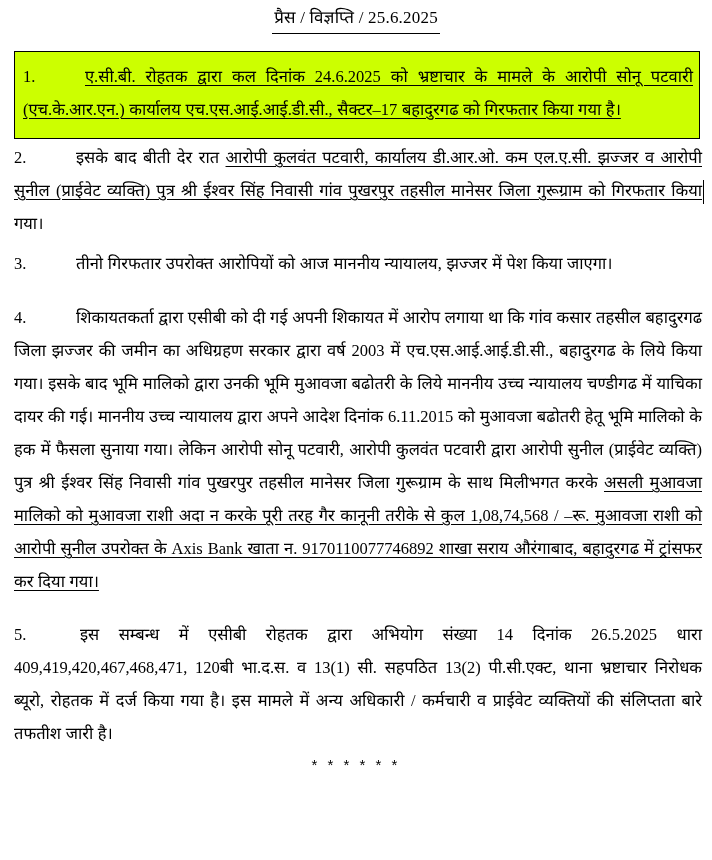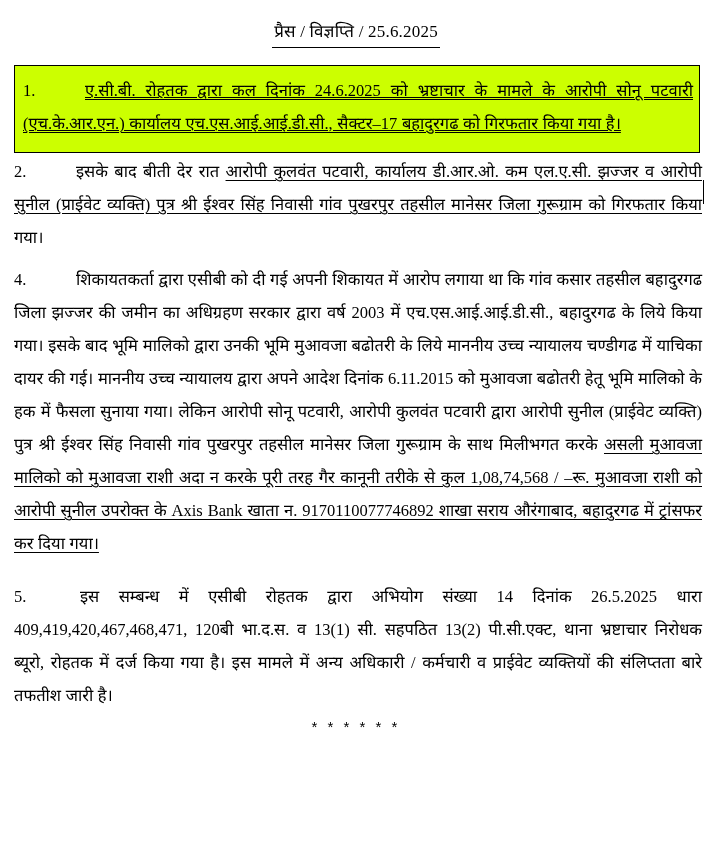--- a/index.html
+++ b/index.html
@@ -21,38 +21,37 @@
     height: 860px;
     box-sizing: border-box;
     padding: 0;
   }
 
   
   .doc-title {
     text-align: center;
     font-size: 17px;
     line-height: 28px;
-    padding-top: 18px;
+    padding-top: 4px;
     letter-spacing: 0.2px;
   }
   .doc-title .title-inner {
     display: inline-block;
     border-bottom: 1px solid #000;
     padding: 0 2px 1px 2px;
     white-space: nowrap;
   }
 
   
   .highlight-box {
     margin: 17px 12px 0 14px;
     border: 1px solid #000000;
     background: #ccff00;
     padding: 8px 6px 12px 8px;
     box-sizing: border-box;
-    text-decoration: underline;
   }
   .highlight-box .para {
     margin: 0;
   }
 
   
   .para {
     font-size: 16.5px;
     line-height: 33px;
     text-align: justify;
@@ -93,21 +92,21 @@
   .footer-stars {
     text-align: center;
     font-size: 15px;
     letter-spacing: 3px;
     margin-top: 6px;
     font-family: "Liberation Sans", sans-serif;
   }
 
   .p2 { margin-top: 2px; }
   .p3 { margin-top: 7px; }
-  .p4 { margin-top: 9px; }
+  .p4 { margin-top: 21px; }
   .p5 { margin-top: 20px; }
 </style>
 </head>
 <body>
 
 <div class="page">
 
   <div class="doc-title">
     <span class="title-inner">प्रैस / विज्ञप्ति / 25.6.2025</span>
   </div>
@@ -117,20 +116,25 @@
       <span class="num">1.</span><span class="u">ए.सी.बी. रोहतक द्वारा कल दिनांक 24.6.2025 को भ्रष्टाचार के मामले के आरोपी सोनू पटवारी (एच.के.आर.एन.) कार्यालय एच.एस.आई.आई.डी.सी., सैक्टर–17 बहादुरगढ को गिरफतार किया गया है।</span>
     </div>
   </div>
 
   <div class="para-block p2">
     <div class="para">
       <span class="num">2.</span><span>इसके बाद बीती देर रात </span><span class="u">आरोपी कुलवंत पटवारी, कार्यालय डी.आर.ओ. कम एल.ए.सी. झज्जर व आरोपी सुनील (प्राईवेट व्यक्ति) पुत्र श्री ईश्वर सिंह निवासी गांव पुखरपुर तहसील मानेसर जिला गुरूग्राम को गिरफतार किया </span><span>गया।</span>
     </div>
   </div>
 
+  <div class="para-block p3">
+    <div class="para">
+      <span class="num">3.</span><span>तीनो गिरफतार उपरोक्त आरोपियों को आज माननीय न्यायालय, झज्जर में पेश किया जाएगा।</span>
+    </div>
+  </div>
 
   <div class="para-block p4">
     <div class="para">
       <span class="num">4.</span><span>शिकायतकर्ता द्वारा एसीबी को दी गई अपनी शिकायत में आरोप लगाया था कि गांव कसार तहसील बहादुरगढ जिला झज्जर की जमीन का अधिग्रहण सरकार द्वारा वर्ष 2003 में एच.एस.आई.आई.डी.सी., बहादुरगढ के लिये किया गया। इसके बाद भूमि मालिको द्वारा उनकी भूमि मुआवजा बढोतरी के लिये माननीय उच्च न्यायालय चण्डीगढ में याचिका दायर की गई। माननीय उच्च न्यायालय द्वारा अपने आदेश दिनांक 6.11.2015 को मुआवजा बढोतरी हेतू भूमि मालिको के हक में फैसला सुनाया गया।   लेकिन आरोपी सोनू पटवारी, आरोपी कुलवंत पटवारी द्वारा आरोपी सुनील (प्राईवेट व्यक्ति) पुत्र श्री ईश्वर सिंह निवासी गांव पुखरपुर तहसील मानेसर जिला गुरूग्राम के साथ मिलीभगत करके </span><span class="u">असली मुआवजा मालिको को मुआवजा राशी अदा न करके पूरी तरह गैर कानूनी तरीके से कुल 1,08,74,568 / –रू. मुआवजा राशी को आरोपी सुनील उपरोक्त के Axis Bank खाता न. 9170110077746892 शाखा सराय औरंगाबाद, बहादुरगढ में ट्रांसफर कर दिया गया।</span>
     </div>
   </div>
 
   <div class="para-block p5">
     <div class="para">
       <span class="num-tight">5.</span><span>इस सम्बन्ध में एसीबी रोहतक द्वारा अभियोग संख्या 14 दिनांक 26.5.2025 धारा 409,419,420,467,468,471, 120बी भा.द.स. व 13(1) सी. सहपठित 13(2) पी.सी.एक्ट, थाना भ्रष्टाचार निरोधक ब्यूरो, रोहतक में दर्ज किया गया है। इस मामले में अन्य अधिकारी / कर्मचारी व प्राईवेट व्यक्तियों की संलिप्तता बारे तफतीश जारी है।</span>

